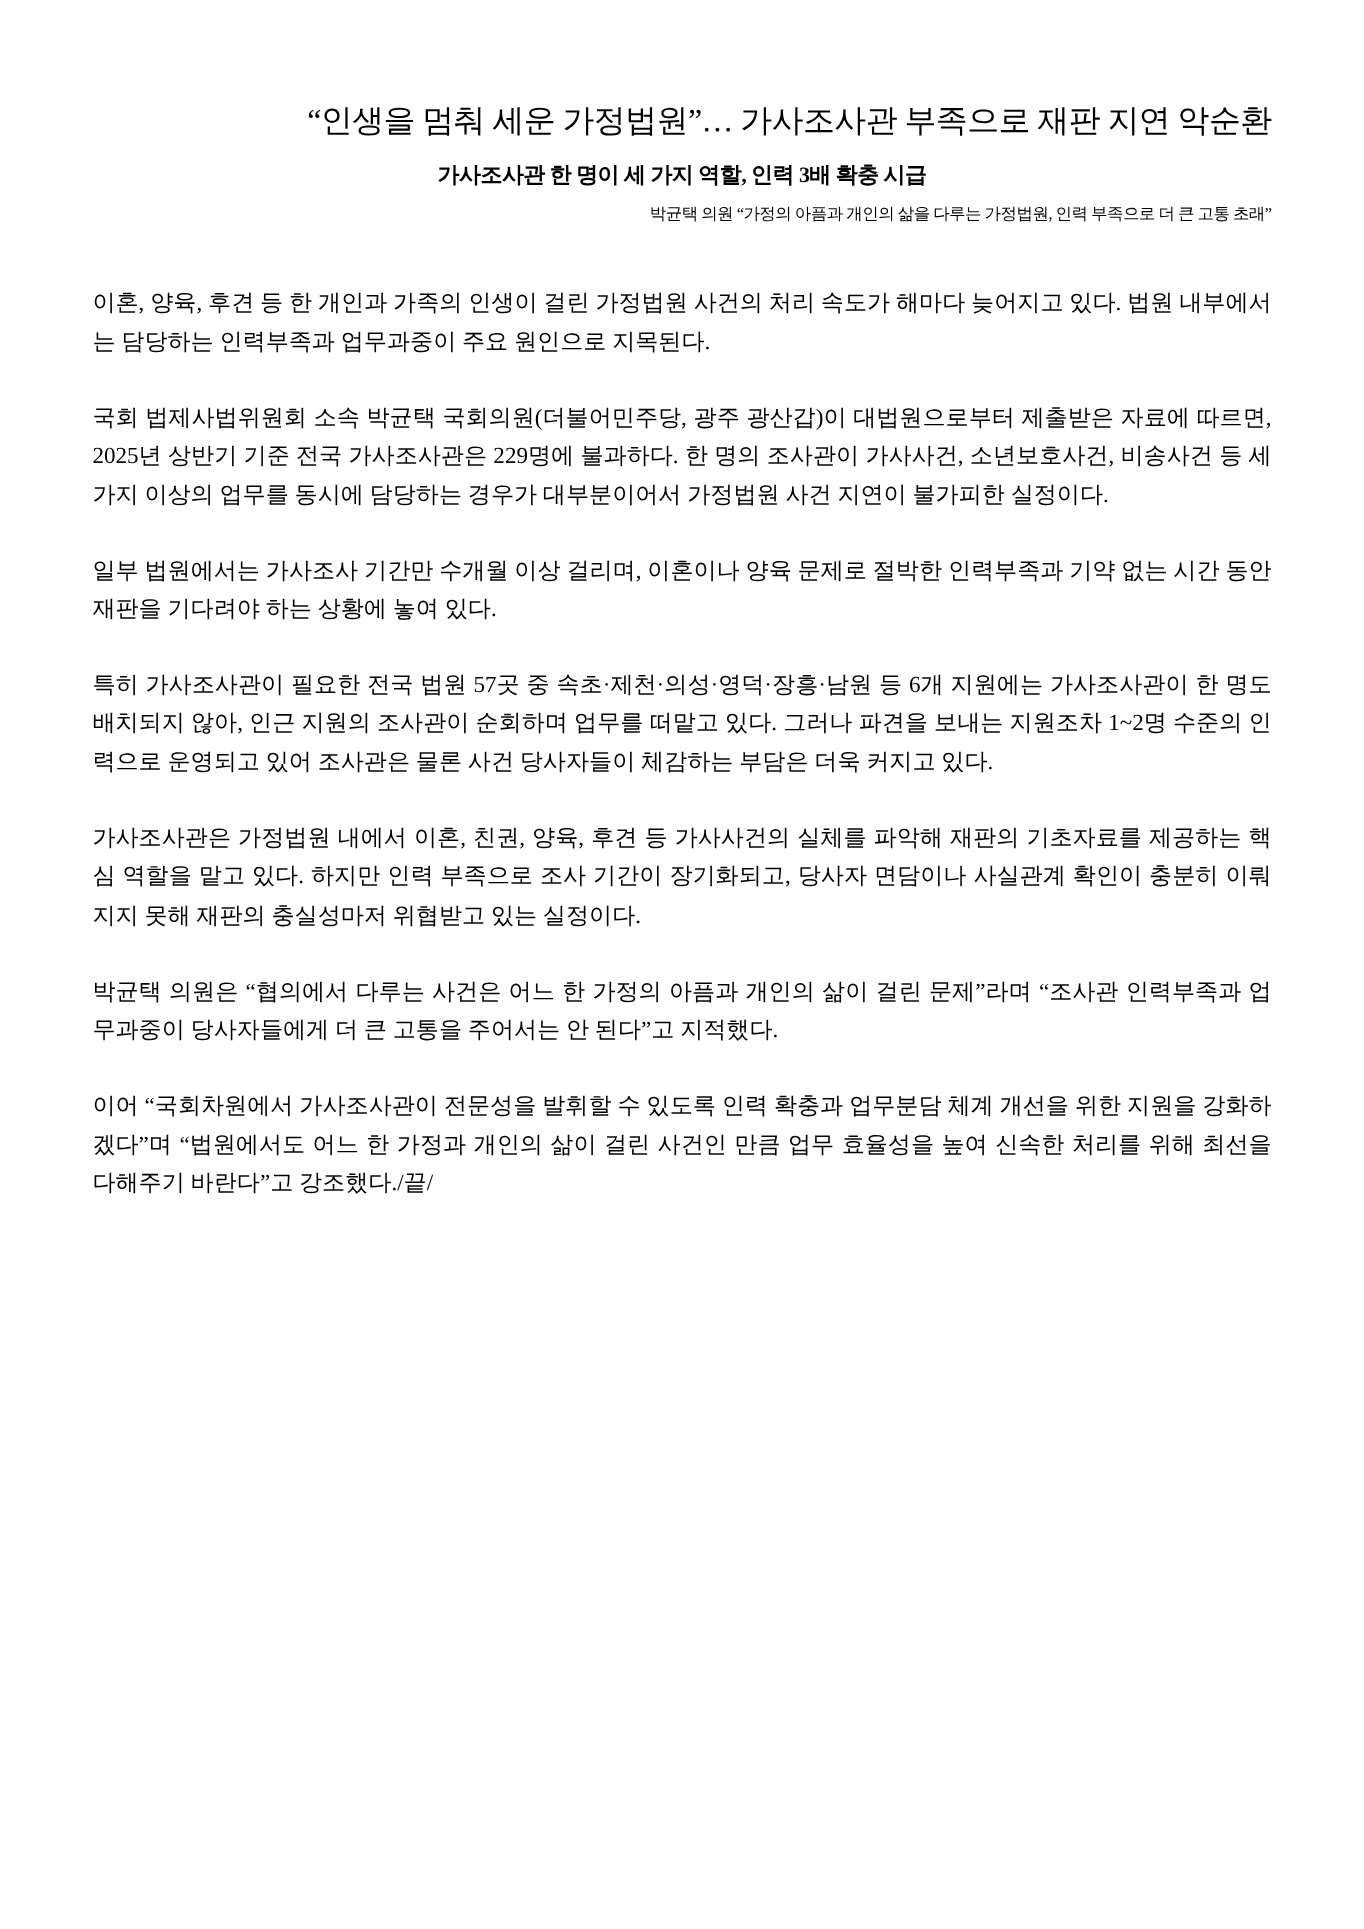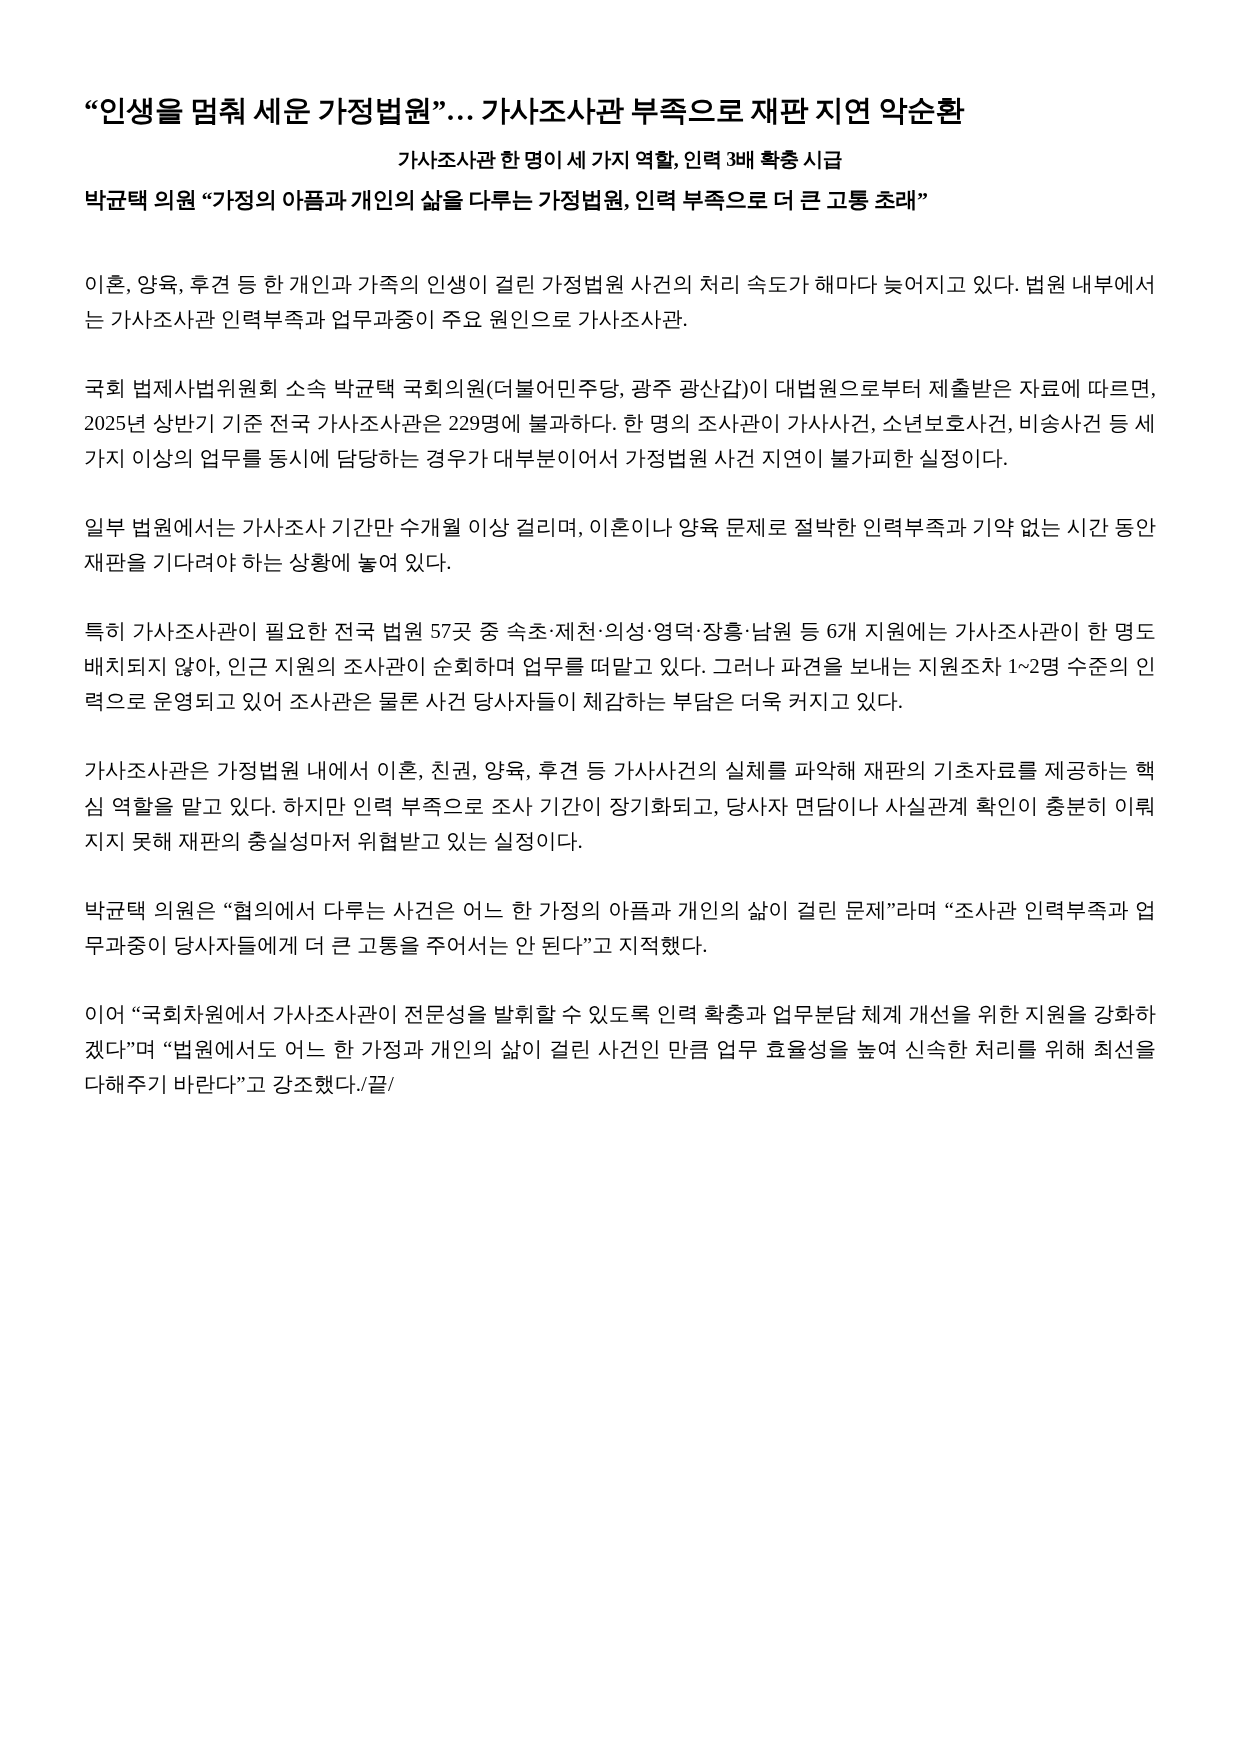--- a/index.html
+++ b/index.html
@@ -11,41 +11,41 @@
     width: 1240px;
     min-height: 1754px;
     background: #ffffff;
     box-sizing: border-box;
     padding: 92px 84px 60px 84px;
     color: #000000;
     font-family: "Liberation Serif", "DejaVu Serif", serif;
   }
   .headline {
     font-size: 29px;
-    font-weight: bold;
-    text-align: left;
+    font-weight: normal;
+    text-align: right;
     margin: 0 0 18px 0;
     line-height: 1.25;
     letter-spacing: -0.5px;
     word-break: keep-all;
   }
   .subheadline-1 {
     font-size: 20px;
     font-weight: bold;
     text-align: center;
     margin: 0 0 14px 0;
     line-height: 1.3;
     letter-spacing: -0.5px;
     word-break: keep-all;
     font-family: Liberation Serif, serif;
   }
   .subheadline-2 {
-    font-size: 22px;
-    font-weight: bold;
-    text-align: left;
+    font-size: 15px;
+    font-weight: normal;
+    text-align: right;
     margin: 0 0 52px 0;
     line-height: 1.3;
     letter-spacing: -0.5px;
     word-break: keep-all;
   }
   .body-text p {
     font-size: 21px;
     line-height: 1.67;
     text-align: justify;
     text-justify: inter-word;
@@ -59,21 +59,21 @@
 
 <div class="page">
 
   <h1 class="headline">“인생을 멈춰 세운 가정법원”… 가사조사관 부족으로 재판 지연 악순환</h1>
 
   <h2 class="subheadline-1">가사조사관 한 명이 세 가지 역할, 인력 3배 확충 시급</h2>
 
   <h2 class="subheadline-2">박균택 의원 “가정의 아픔과 개인의 삶을 다루는 가정법원, 인력 부족으로 더 큰 고통 초래”</h2>
 
   <div class="body-text">
-    <p>이혼, 양육, 후견 등 한 개인과 가족의 인생이 걸린 가정법원 사건의 처리 속도가 해마다 늦어지고 있다. 법원 내부에서는 가사조사관 인력부족과 업무과중이 주요 원인으로 가사조사관.</p>
+    <p>이혼, 양육, 후견 등 한 개인과 가족의 인생이 걸린 가정법원 사건의 처리 속도가 해마다 늦어지고 있다. 법원 내부에서는 담당하는 인력부족과 업무과중이 주요 원인으로 지목된다.</p>
     <p>국회 법제사법위원회 소속 박균택 국회의원(더불어민주당, 광주 광산갑)이 대법원으로부터 제출받은 자료에 따르면, 2025년 상반기 기준 전국 가사조사관은 229명에 불과하다. 한 명의 조사관이 가사사건, 소년보호사건, 비송사건 등 세 가지 이상의 업무를 동시에 담당하는 경우가 대부분이어서 가정법원 사건 지연이 불가피한 실정이다.</p>
     <p>일부 법원에서는 가사조사 기간만 수개월 이상 걸리며, 이혼이나 양육 문제로 절박한 인력부족과 기약 없는 시간 동안 재판을 기다려야 하는 상황에 놓여 있다.</p>
     <p>특히 가사조사관이 필요한 전국 법원 57곳 중 속초·제천·의성·영덕·장흥·남원 등 6개 지원에는 가사조사관이 한 명도 배치되지 않아, 인근 지원의 조사관이 순회하며 업무를 떠맡고 있다. 그러나 파견을 보내는 지원조차 1~2명 수준의 인력으로 운영되고 있어 조사관은 물론 사건 당사자들이 체감하는 부담은 더욱 커지고 있다.</p>
     <p>가사조사관은 가정법원 내에서 이혼, 친권, 양육, 후견 등 가사사건의 실체를 파악해 재판의 기초자료를 제공하는 핵심 역할을 맡고 있다. 하지만 인력 부족으로 조사 기간이 장기화되고, 당사자 면담이나 사실관계 확인이 충분히 이뤄지지 못해 재판의 충실성마저 위협받고 있는 실정이다.</p>
     <p>박균택 의원은 “협의에서 다루는 사건은 어느 한 가정의 아픔과 개인의 삶이 걸린 문제”라며 “조사관 인력부족과 업무과중이 당사자들에게 더 큰 고통을 주어서는 안 된다”고 지적했다.</p>
     <p>이어 “국회차원에서 가사조사관이 전문성을 발휘할 수 있도록 인력 확충과 업무분담 체계 개선을 위한 지원을 강화하겠다”며 “법원에서도 어느 한 가정과 개인의 삶이 걸린 사건인 만큼 업무 효율성을 높여 신속한 처리를 위해 최선을 다해주기 바란다”고 강조했다./끝/</p>
   </div>
 
 </div>
 

